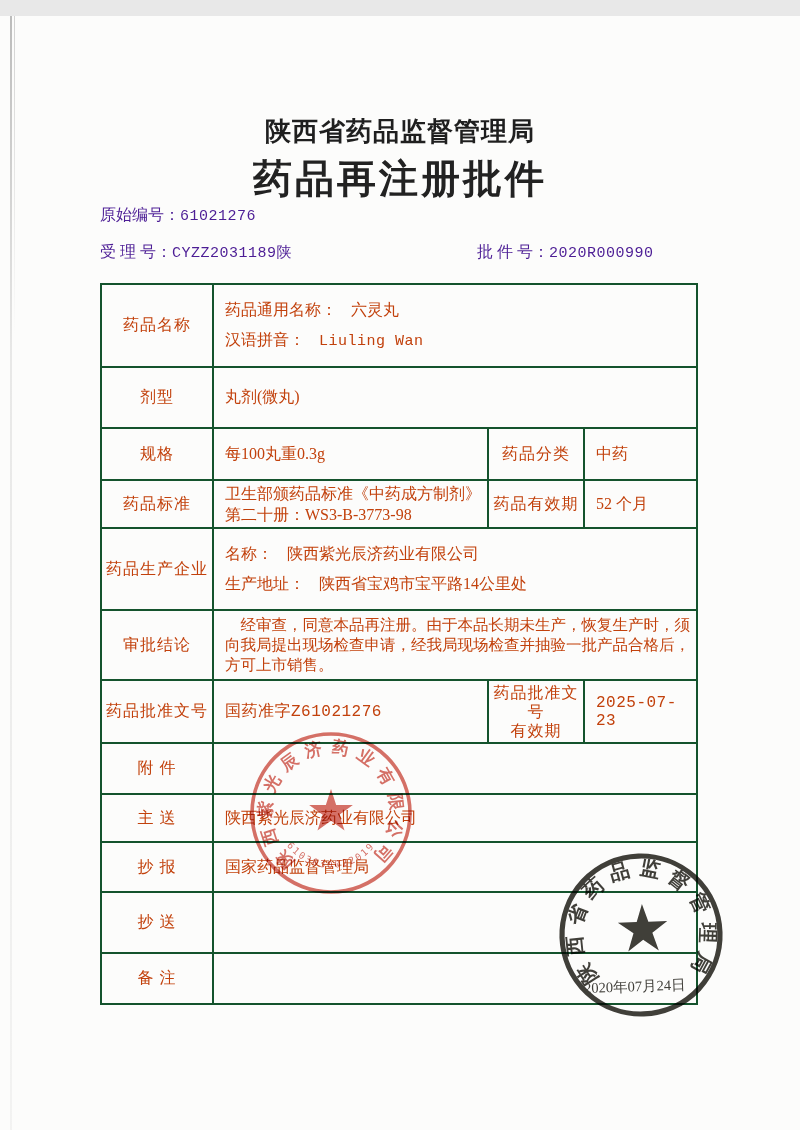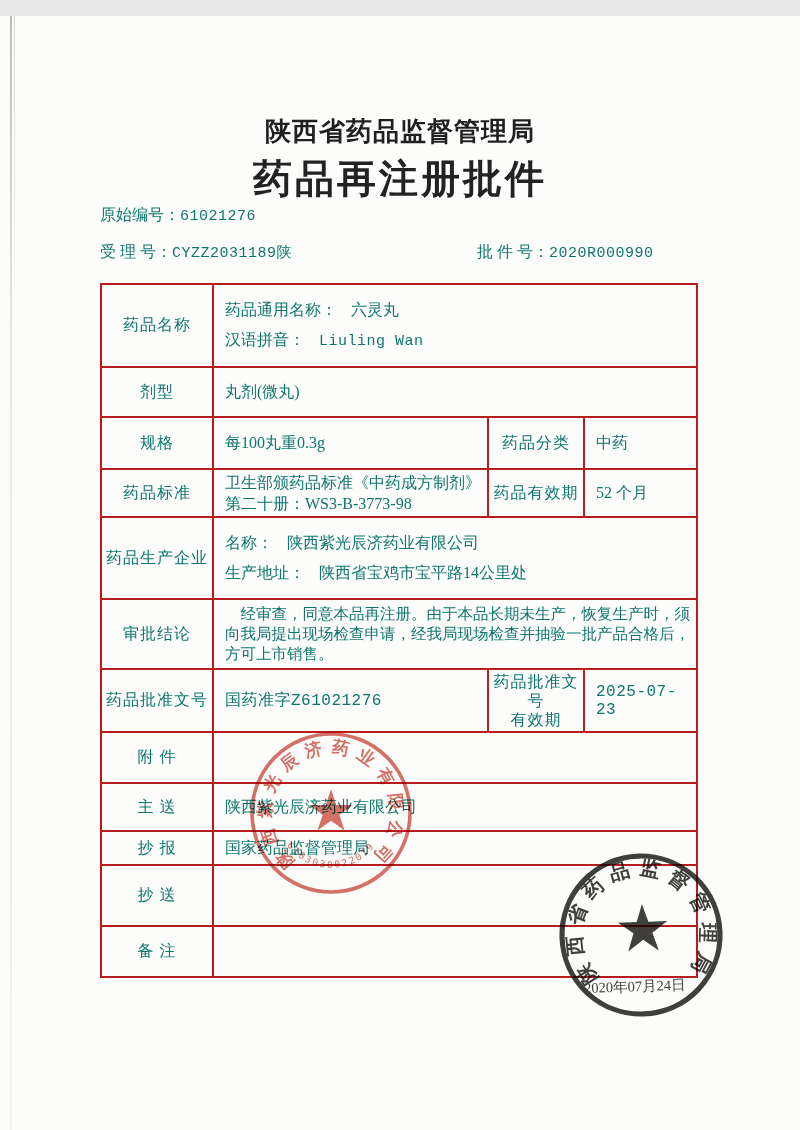--- a/index.html
+++ b/index.html
@@ -13,29 +13,29 @@
     background:linear-gradient(to bottom,rgba(110,110,110,.45),rgba(160,160,160,.22) 30%,rgba(175,175,175,.12));}
   .scan-edge2{position:absolute;left:14px;top:0;width:1px;height:320px;
     background:linear-gradient(to bottom,rgba(130,130,130,.35),rgba(170,170,170,0));}
 
   .org-title{position:absolute;left:0;top:98px;width:100%;text-align:center;
     font-family:"Liberation Sans","DejaVu Sans",sans-serif;
     font-size:26px;font-weight:700;letter-spacing:1px;color:#1f1f1f;}
   .doc-title{position:absolute;left:0;top:136px;width:100%;text-align:center;
     font-size:39px;font-weight:600;letter-spacing:3px;color:#222;}
 
-  .meta{position:absolute;font-size:16px;color:#0f766e;white-space:nowrap;}
+  .meta{position:absolute;font-size:16px;color:#4c1d95;white-space:nowrap;}
   .meta .mono{font-family:"Liberation Mono","DejaVu Sans Mono",monospace;font-size:15px;letter-spacing:.5px;}
   .meta1{left:100px;top:189px;}
   .meta2{left:100px;top:226px;}
   .meta3{left:477px;top:226px;}
 
   table.doc-table{position:absolute;left:100px;top:267px;width:596px;
     border-collapse:collapse;table-layout:fixed;}
-  .doc-table td{border:2px solid #b91c1c;font-size:16px;color:#0f766e;
+  .doc-table td{border:2px solid #14532d;font-size:16px;color:#c2410c;
     vertical-align:middle;padding:2px 6px;overflow:hidden;}
   .doc-table td.lbl{text-align:center;padding:2px 2px;letter-spacing:1px;border-radius:14px;}
   .doc-table td.val{text-align:left;padding-left:11px;}
   .two-line .line{line-height:26px;margin:4px 0;}
   .line .v{margin-left:14px;}
   .mono{font-family:"Liberation Mono","DejaVu Sans Mono",monospace;font-size:15px;letter-spacing:.5px;}
   .concl{font-size:15.5px;line-height:20px;text-indent:1em;margin:2px 0;}
   .validity-lbl{text-align:center;line-height:19px;letter-spacing:0;}
   .std{font-size:15.5px;line-height:21px;border-radius:14px;}
 
@@ -71,21 +71,21 @@
         <col style="width:113px">
       </colgroup>
     <tbody>
       <tr style="height:83px">
         <td class="lbl">药品名称</td>
         <td class="val two-line" colspan="3">
           <div class="line"><span>药品通用名称：</span><span class="v">六灵丸</span></div>
           <div class="line"><span>汉语拼音：</span><span class="v mono">Liuling Wan</span></div>
         </td>
       </tr>
-      <tr style="height:50px">
+      <tr style="height:61px">
         <td class="lbl">剂型</td>
         <td class="val" colspan="3">丸剂(微丸)</td>
       </tr>
       <tr style="height:52px">
         <td class="lbl">规格</td>
         <td class="val">每100丸重0.3g</td>
         <td class="lbl">药品分类</td>
         <td class="val">中药</td>
       </tr>
       <tr style="height:46px">
@@ -117,21 +117,21 @@
         <td class="val mono">2025-07-23</td>
       </tr>
       <tr style="height:51px">
         <td class="lbl">附 件</td>
         <td class="val" colspan="3"></td>
       </tr>
       <tr style="height:48px">
         <td class="lbl">主 送</td>
         <td class="val" colspan="3">陕西紫光辰济药业有限公司</td>
       </tr>
-      <tr style="height:34px">
+      <tr style="height:50px">
         <td class="lbl">抄 报</td>
         <td class="val" colspan="3">国家药品监督管理局</td>
       </tr>
       <tr style="height:61px">
         <td class="lbl">抄 送</td>
         <td class="val" colspan="3"></td>
       </tr>
       <tr style="height:51px">
         <td class="lbl">备 注</td>
         <td class="val" colspan="3"></td>

